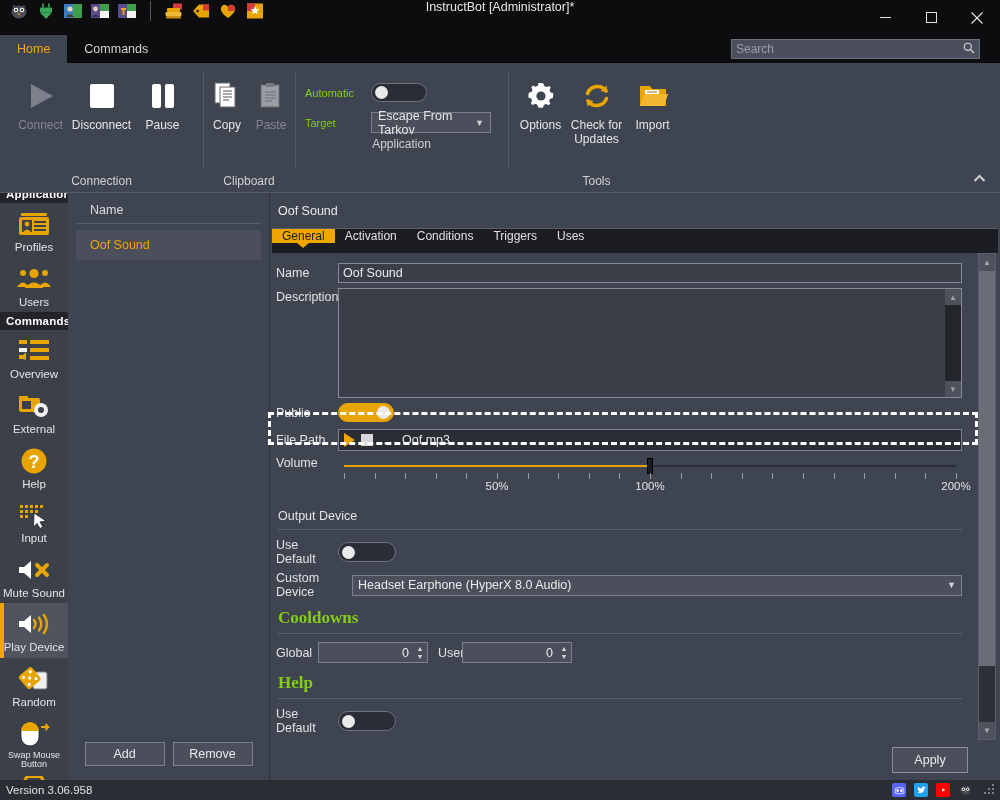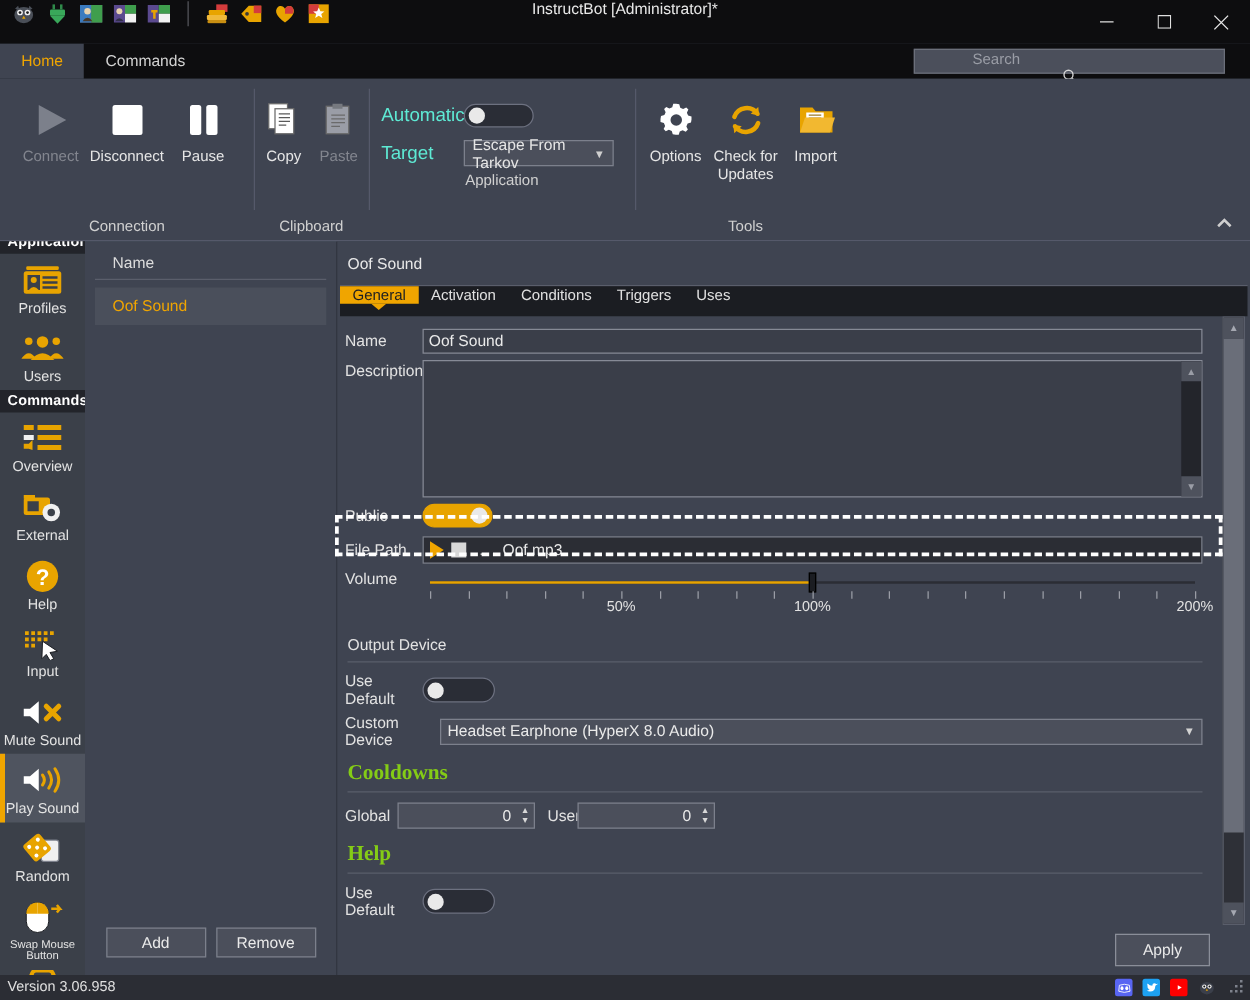--- a/index.html
+++ b/index.html
@@ -47,21 +47,20 @@
   .rtab {
     height: 28px; padding: 0 17px; display: flex; align-items: center;
     color: #d2d2d2; font-size: 12.5px;
   }
   .rtab.active { background: #3f4451; color: #f0a500; }
   .searchbox {
     position: absolute; right: 20px; top: 4px;
     width: 249px; height: 20px; background: #4b4f5b;
     border: 1px solid #6b6f7a; display: flex; align-items: center;
     padding: 0 4px;
-    flex-direction: column;
   }
   .searchbox input {
     flex: 1; background: transparent; border: 0; outline: none;
     color: #d6d6d6; font-size: 12px; font-family: "Liberation Sans", sans-serif;
   }
   .searchbox input::placeholder { color: #9a9da6; }
 
   
   .ribbon {
     flex: 0 0 130px; background: #3f4451; display: flex;
@@ -84,21 +83,21 @@
   .rbtn.disabled { color: #83868f; }
   .glyph { height: 38px; display: flex; align-items: center; justify-content: center; }
   .rgroup-label {
     height: 22px; font-size: 12px; color: #d0d0d0;
     display: flex; align-items: center; justify-content: center; width: 100%;
   }
   .appgroup-rows {
     display: flex; flex-direction: column; gap: 10px; padding: 12px 10px 0 10px;
   }
   .approw { display: flex; align-items: center; gap: 10px; }
-  .approw .lbl { color: #5eead4; font-size: 15px; width: 56px; }
+  .approw .lbl { color: #84cc16; font-size: 11px; width: 56px; }
   .toggle {
     width: 56px; height: 19px; border-radius: 10px;
     background: #2a2d36; border: 1px solid #6d7180;
     display: flex; align-items: center; padding: 0 3px; position: relative;
   }
   .toggle .knob {
     width: 13px; height: 13px; border-radius: 50%; background: #e9e9e9;
   }
   .toggle.on { background: #e8a400; border-color: #e8a400; justify-content: flex-end; }
   .combo {
@@ -666,21 +665,21 @@
 
       <div class="nav-item active">
         <span class="nav-icon">
           <svg width="34" height="24" viewBox="0 0 34 24">
               <path d="M2 9 h5 L14 3 v18 L7 15 H2 Z" fill="#ffffff"></path>
               <path d="M17 8 Q20 12 17 16" fill="none" stroke="#e8a400" stroke-width="2.4" stroke-linecap="round"></path>
               <path d="M22 5.5 Q26.5 12 22 18.5" fill="none" stroke="#e8a400" stroke-width="2.4" stroke-linecap="round"></path>
               <path d="M27 3 Q33 12 27 21" fill="none" stroke="#e8a400" stroke-width="2.4" stroke-linecap="round"></path>
             </svg>
         </span>
-        <span class="nav-label">Play Sound</span>
+        <span class="nav-label">Play Device</span>
       </div>
 
       <div class="nav-item">
         <span class="nav-icon">
           <svg width="34" height="26" viewBox="0 0 34 26">
               <rect x="16" y="6" width="14" height="17" rx="2" fill="#f0f0f0" stroke="#7c808b"></rect>
               <g transform="rotate(-40 12 12)">
                 <rect x="4" y="4" width="17" height="17" rx="2.5" fill="#e8a400"></rect>
                 <g fill="#ffffff">
                   <circle cx="8" cy="8" r="1.6"></circle>

